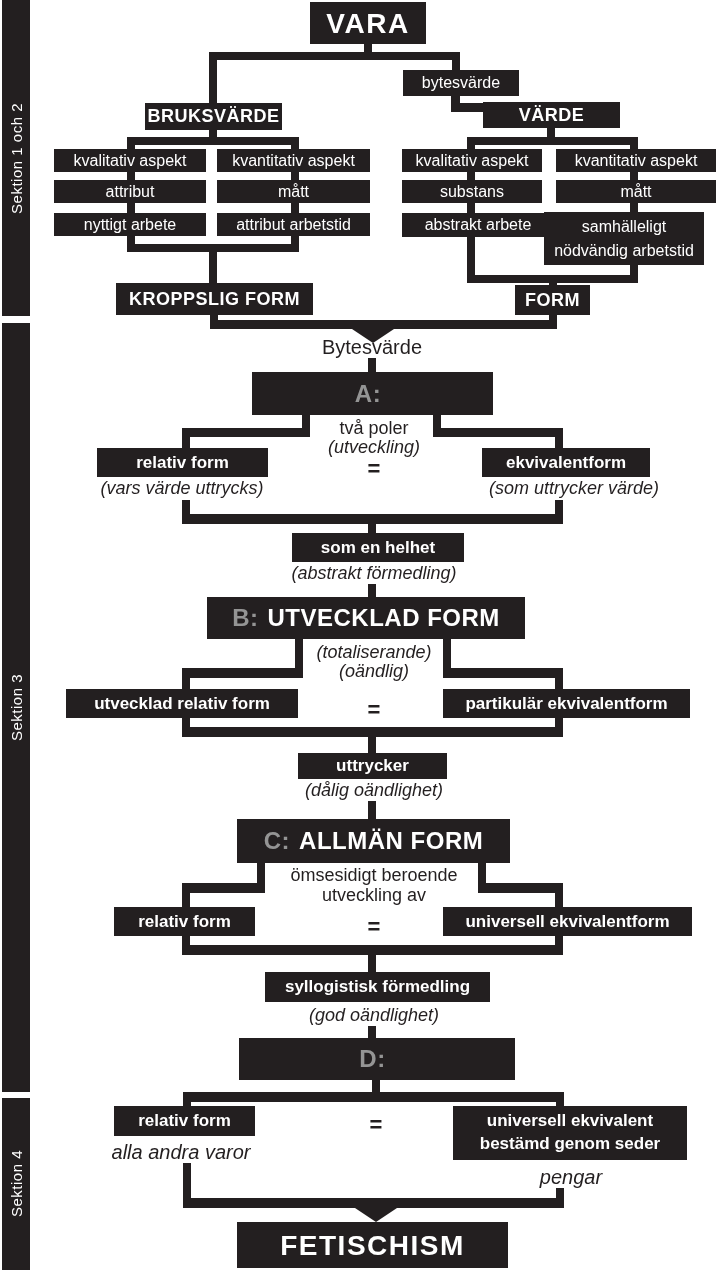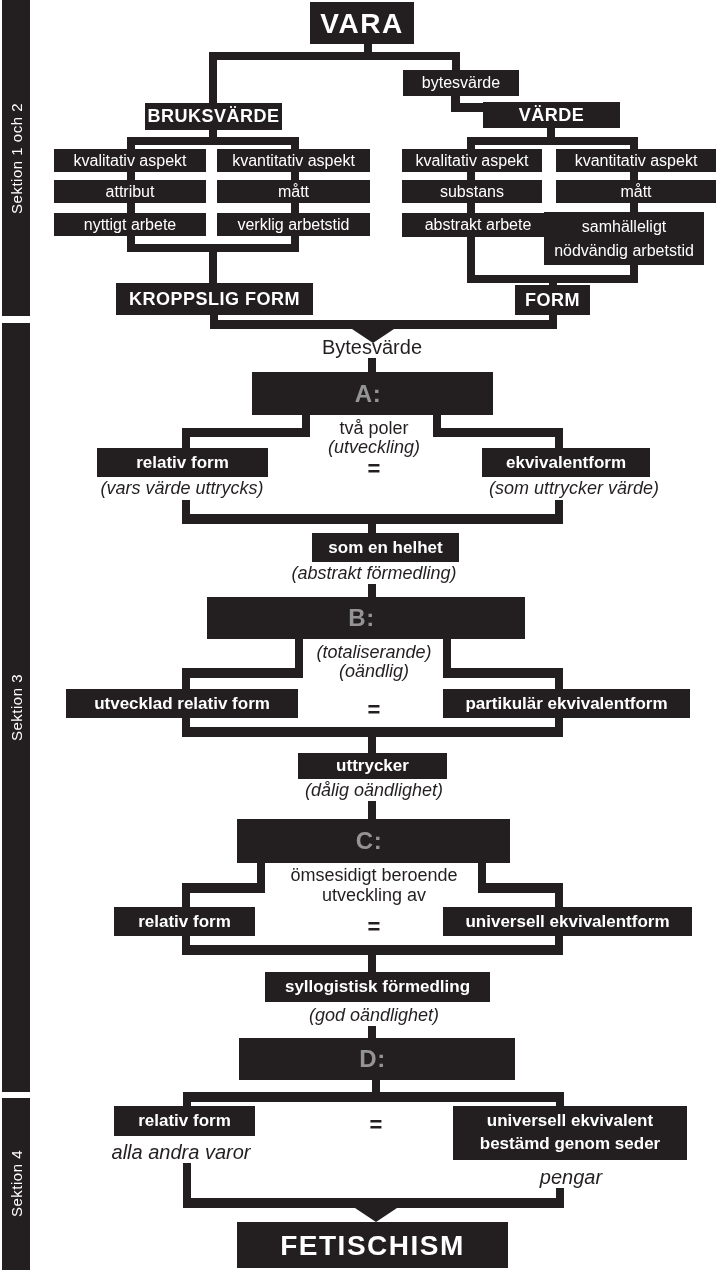--- a/index.html
+++ b/index.html
@@ -47,21 +47,21 @@
 <div class="bar" style="left:2px;top:0;width:28px;height:316px">
   <span class="vtext">Sektion 1 och 2</span>
 </div>
 <div class="bar" style="left:2px;top:323px;width:28px;height:769px">
   <span class="vtext">Sektion 3</span>
 </div>
 <div class="bar" style="left:2px;top:1098px;width:28px;height:172px">
   <span class="vtext">Sektion 4</span>
 </div>
 
-<div class="box hdr-xl" style="left:310px;top:2px;width:104px;height:42px">VARA</div>
+<div class="box hdr-xl" style="left:310px;top:2px;width:116px;height:42px">VARA</div>
 
 <i class="ln" style="left:364px;top:44px;width:8px;height:10px"></i>
 <i class="ln" style="left:209px;top:52px;width:251px;height:8px"></i>
 <i class="ln" style="left:209px;top:52px;width:8px;height:51px"></i>
 <i class="ln" style="left:452px;top:52px;width:8px;height:20px"></i>
 
 <div class="box sm" style="left:403px;top:70px;width:116px;height:26px">bytesvärde</div>
 <i class="ln" style="left:451px;top:95px;width:9px;height:17px"></i>
 <i class="ln" style="left:451px;top:103px;width:36px;height:9px"></i>
 
@@ -71,21 +71,21 @@
 <i class="ln" style="left:209px;top:129px;width:8px;height:12px"></i>
 <i class="ln" style="left:127px;top:137px;width:172px;height:8px"></i>
 <i class="ln" style="left:127px;top:141px;width:8px;height:110px"></i>
 <i class="ln" style="left:291px;top:141px;width:8px;height:110px"></i>
 
 <div class="box sm" style="left:54px;top:149px;width:152px;height:23px">kvalitativ aspekt</div>
 <div class="box sm" style="left:217px;top:149px;width:153px;height:23px">kvantitativ aspekt</div>
 <div class="box sm" style="left:54px;top:180px;width:152px;height:23px">attribut</div>
 <div class="box sm" style="left:217px;top:180px;width:153px;height:23px">mått</div>
 <div class="box sm" style="left:54px;top:213px;width:152px;height:23px">nyttigt arbete</div>
-<div class="box sm" style="left:217px;top:213px;width:153px;height:23px">verklig arbetstid</div>
+<div class="box sm" style="left:217px;top:213px;width:153px;height:23px">attribut arbetstid</div>
 
 <i class="ln" style="left:127px;top:244px;width:172px;height:8px"></i>
 <i class="ln" style="left:209px;top:252px;width:8px;height:31px"></i>
 <div class="box hdr" style="left:116px;top:283px;width:197px;height:32px">KROPPSLIG FORM</div>
 
 <i class="ln" style="left:547px;top:127px;width:8px;height:12px"></i>
 <i class="ln" style="left:467px;top:137px;width:171px;height:8px"></i>
 <i class="ln" style="left:467px;top:141px;width:8px;height:140px"></i>
 <i class="ln" style="left:630px;top:141px;width:8px;height:140px"></i>
 
@@ -124,26 +124,27 @@
 <div class="eq" style="left:334px;top:456px;width:80px">=</div>
 <div class="box bd" style="left:482px;top:448px;width:168px;height:29px">ekvivalentform</div>
 <div class="txt it" style="left:62px;top:479px;width:240px">(vars värde uttrycks)</div>
 <div class="txt it" style="left:454px;top:479px;width:240px">(som uttrycker värde)</div>
 
 <i class="ln" style="left:182px;top:500px;width:8px;height:24px"></i>
 <i class="ln" style="left:555px;top:500px;width:8px;height:24px"></i>
 <i class="ln" style="left:182px;top:514px;width:381px;height:10px"></i>
 <i class="ln" style="left:368px;top:524px;width:8px;height:10px"></i>
 
-<div class="box bd" style="left:312px;top:533px;width:147px;height:29px">som en helhet</div>
+<div class="box bd" style="left:292px;top:533px;width:172px;height:29px">som en helhet</div>
 <div class="txt it" style="left:254px;top:564px;width:240px">(abstrakt förmedling)</div>
 <i class="ln" style="left:368px;top:584px;width:8px;height:14px"></i>
 
 <div class="box hdr-lg" style="left:207px;top:597px;width:318px;height:42px">
   <span class="pfx">B:</span>
+  <span>UTVECKLAD FORM</span>
 </div>
 <div class="txt it" style="left:254px;top:643px;width:240px">(totaliserande)</div>
 <div class="txt it" style="left:254px;top:662px;width:240px">(oändlig)</div>
 
 <i class="ln" style="left:295px;top:639px;width:8px;height:39px"></i>
 <i class="ln" style="left:182px;top:668px;width:121px;height:10px"></i>
 <i class="ln" style="left:182px;top:668px;width:8px;height:21px"></i>
 <i class="ln" style="left:443px;top:639px;width:8px;height:39px"></i>
 <i class="ln" style="left:443px;top:668px;width:120px;height:10px"></i>
 <i class="ln" style="left:555px;top:668px;width:8px;height:21px"></i>
@@ -156,20 +157,21 @@
 <i class="ln" style="left:555px;top:718px;width:8px;height:19px"></i>
 <i class="ln" style="left:182px;top:727px;width:381px;height:10px"></i>
 <i class="ln" style="left:368px;top:737px;width:8px;height:16px"></i>
 
 <div class="box bd" style="left:298px;top:753px;width:149px;height:26px">uttrycker</div>
 <div class="txt it" style="left:254px;top:781px;width:240px">(dålig oändlighet)</div>
 <i class="ln" style="left:368px;top:801px;width:8px;height:18px"></i>
 
 <div class="box hdr-lg" style="left:237px;top:819px;width:273px;height:44px">
   <span class="pfx">C:</span>
+  <span>ALLMÄN FORM</span>
 </div>
 <div class="txt" style="left:254px;top:866px;width:240px">ömsesidigt beroende</div>
 <div class="txt" style="left:254px;top:886px;width:240px">utveckling av</div>
 
 <i class="ln" style="left:257px;top:863px;width:8px;height:30px"></i>
 <i class="ln" style="left:182px;top:883px;width:83px;height:10px"></i>
 <i class="ln" style="left:182px;top:883px;width:8px;height:24px"></i>
 <i class="ln" style="left:478px;top:863px;width:8px;height:30px"></i>
 <i class="ln" style="left:478px;top:883px;width:85px;height:10px"></i>
 <i class="ln" style="left:555px;top:883px;width:8px;height:24px"></i>

